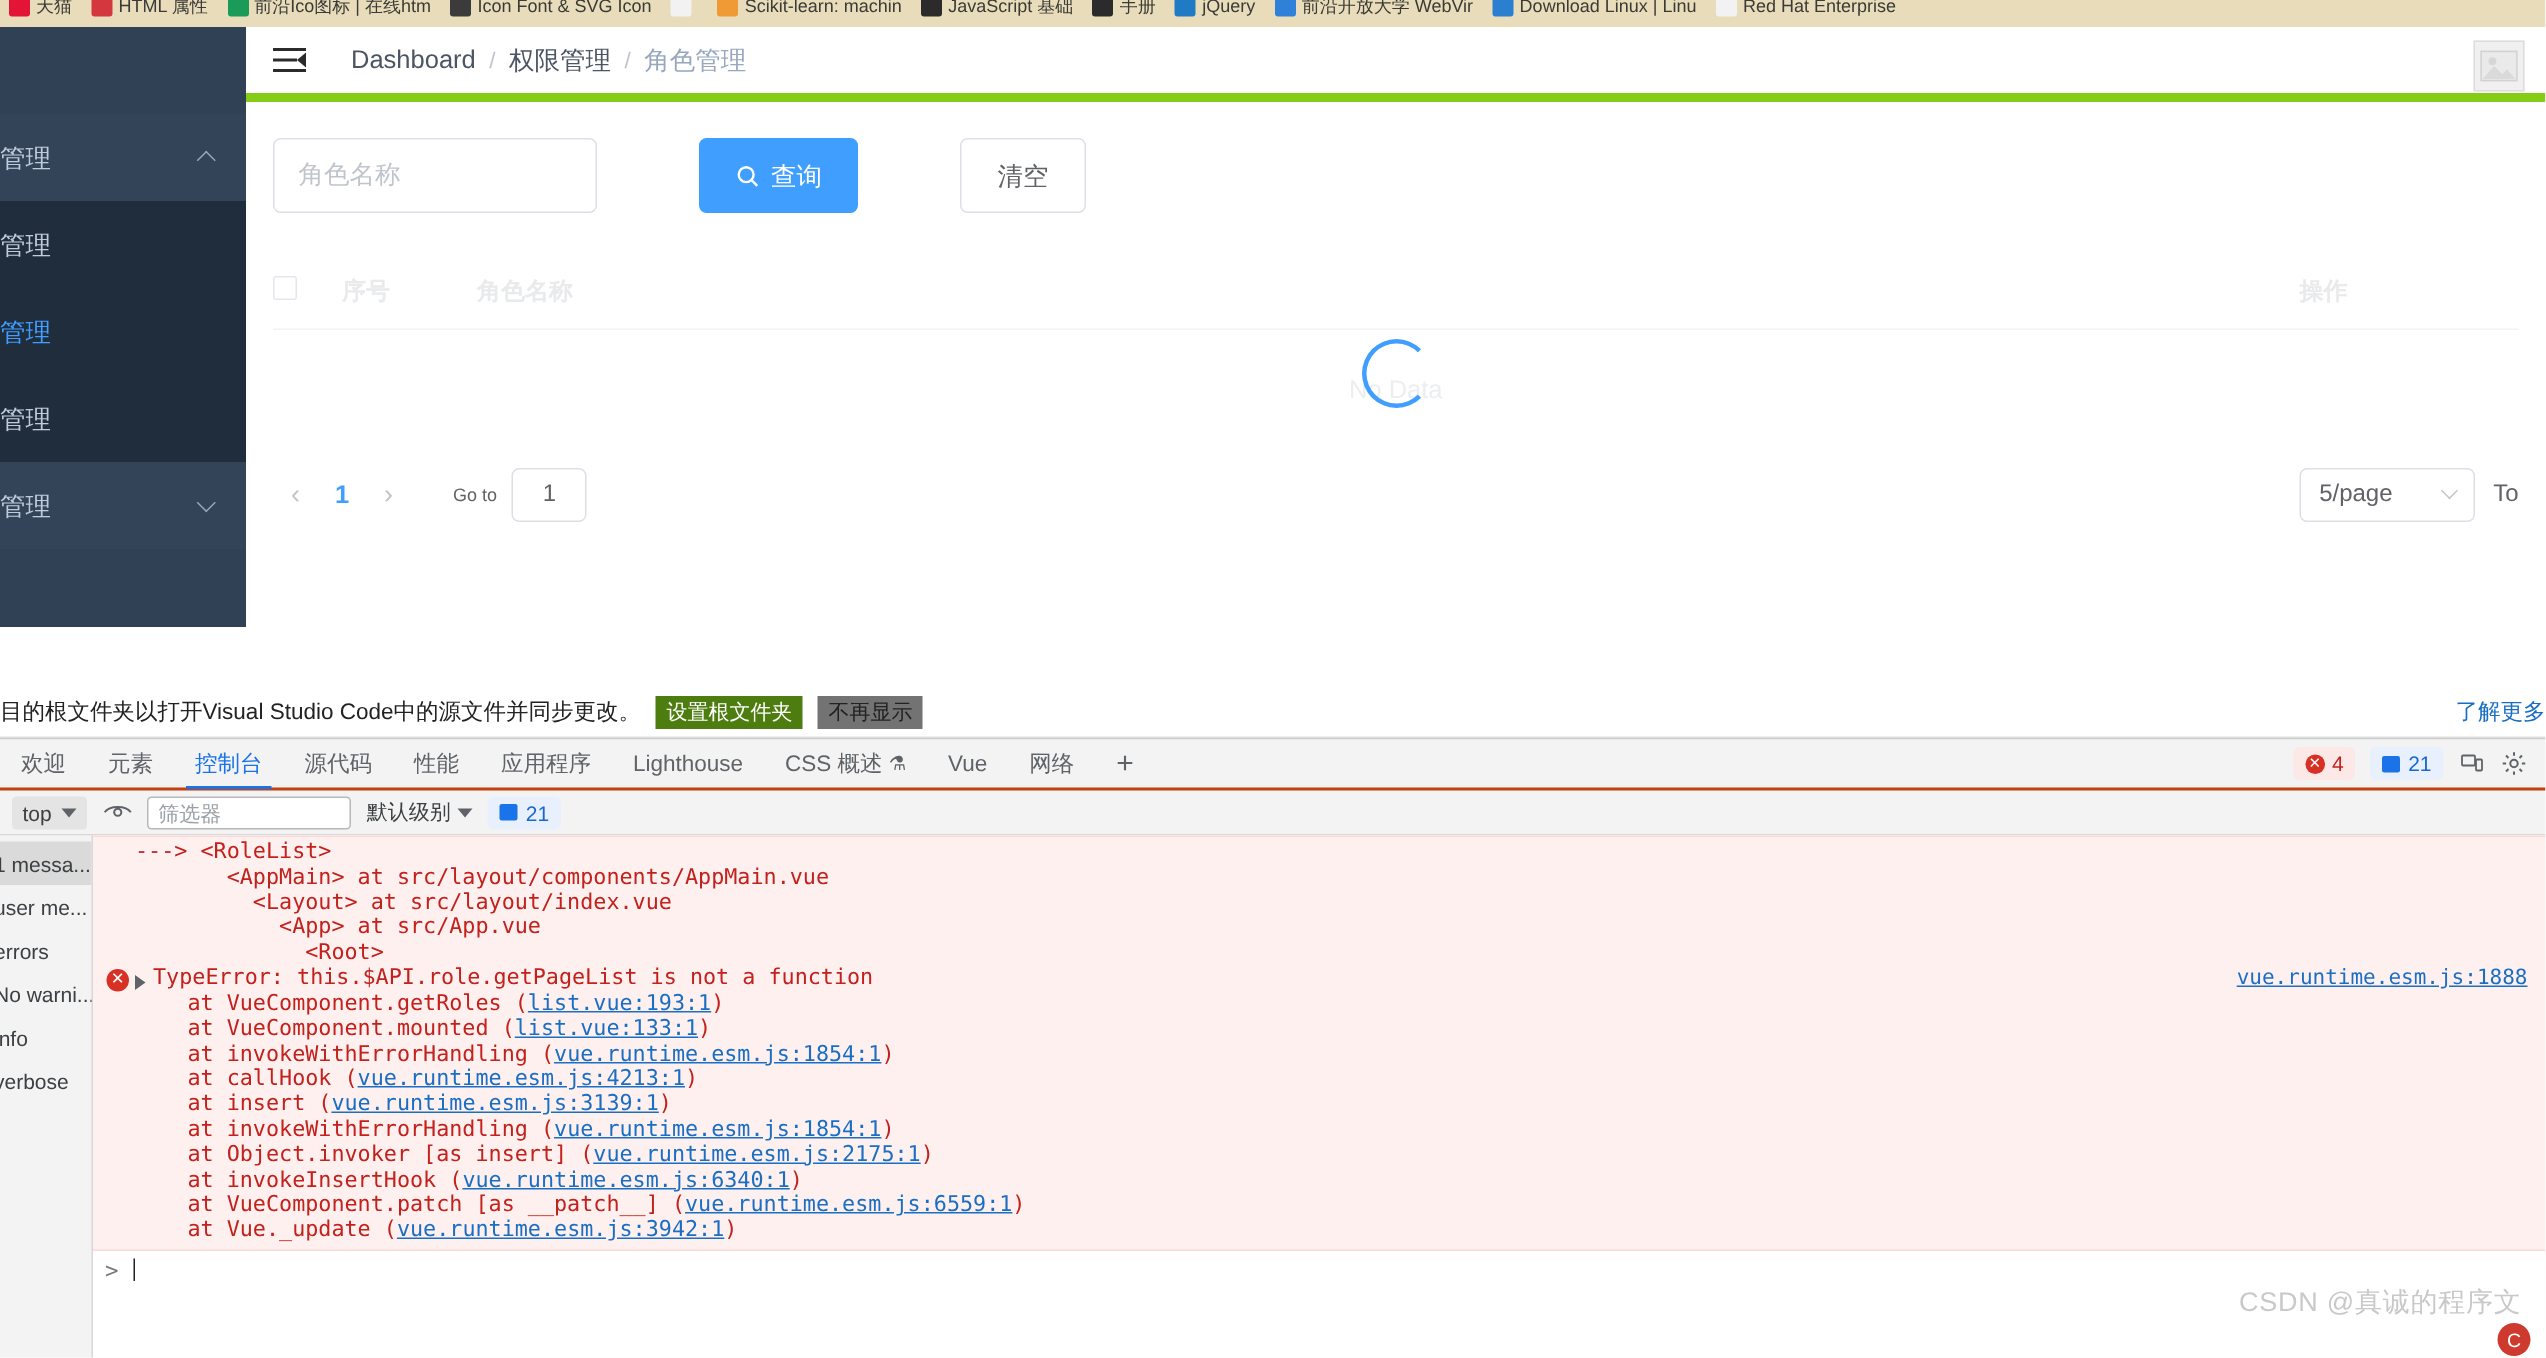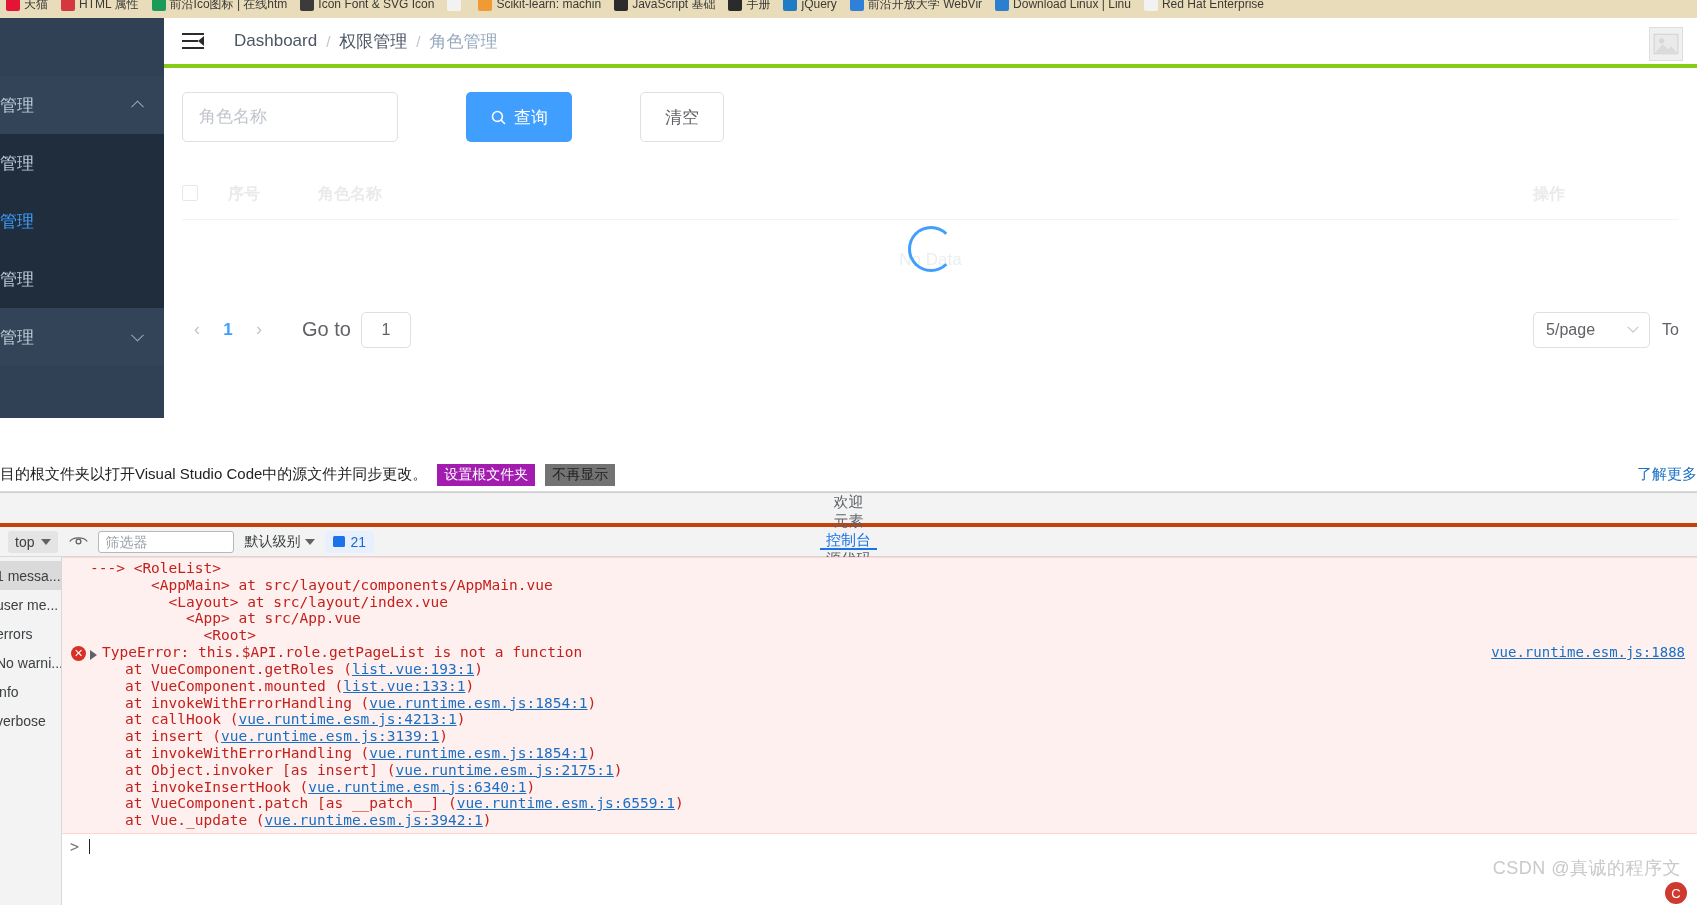--- a/index.html
+++ b/index.html
@@ -51,21 +51,21 @@
     position: absolute; right: 22px; top: 50%;
     width: 9px; height: 9px; border-right: 1.6px solid #9aa7b5;
     border-bottom: 1.6px solid #9aa7b5;
   }
   .caret.up { transform: translateY(-30%) rotate(-135deg); }
   .caret.down { transform: translateY(-70%) rotate(45deg); }
 
   
   .navbar {
     position: absolute; left: 164px; top: 0; right: 0; height: 50px;
-    background: #fff; border-bottom: 4px solid #84cc16;
+    background: #fff; border-bottom: 6px solid #84cc16;
     display: flex; align-items: center;
   }
   .hamburger { margin-left: 18px; width: 22px; height: 16px; position: relative; cursor: pointer; }
   .hamburger i { position: absolute; left: 0; height: 2px; background: #2b2b2b; display: block; }
   .hamburger i:nth-child(1){ top: 0; width: 22px; }
   .hamburger i:nth-child(2){ top: 7px; width: 16px; }
   .hamburger i:nth-child(3){ top: 14px; width: 22px; }
   .hamburger .arw {
     position: absolute; right: 0; top: 3px;
     width: 0; height: 0; border-top: 5px solid transparent;
@@ -124,21 +124,21 @@
     border-left-color: #409eff; border-bottom-color: #409eff;
   }
 
   
   .pager { display: flex; align-items: center; padding: 26px 18px 0 18px; font-size: 16px; color: #606266; }
   .pg-arrow {
     width: 30px; height: 30px; display: flex; align-items: center; justify-content: center;
     color: #c0c4cc; font-size: 18px; cursor: pointer;
   }
   .pg-num { min-width: 32px; text-align: center; color: #409eff; font-weight: 700; font-size: 17px; cursor: pointer; }
-  .goto { margin-left: 28px; color: #606266; font-size: 20px; }
+  .goto { margin-left: 28px; color: #606266; font-size: 12px; }
   .goto-inp {
     width: 50px; height: 36px; margin-left: 10px; text-align: center;
     border: 1px solid #dcdfe6; border-radius: 5px; font-size: 16px;
     color: #606266; font-family: inherit; outline: none;
   }
   .pager-right { margin-left: auto; display: flex; align-items: center; gap: 12px; }
   .sizer {
     width: 117px; height: 36px; border: 1px solid #dcdfe6; border-radius: 5px;
     display: flex; align-items: center; justify-content: space-between;
     padding: 0 12px; color: #606266; font-size: 16px; cursor: pointer;
@@ -151,32 +151,32 @@
     position: absolute; left: 0; top: 458px; width: 1697px; height: 34px;
     background: #fff; display: flex; align-items: center;
     font-size: 15px; color: #222; border-bottom: 1px solid #ddd;
   }
   .notif-txt { margin-left: 0; white-space: nowrap; }
   .notif-btn {
     height: 22px; padding: 0 7px; font-size: 14px; margin-left: 10px;
     display: inline-flex; align-items: center; cursor: pointer; border: none;
     font-family: inherit;
   }
-  .notif-btn.blue { background: #a21caf; color: #fff; }
+  .notif-btn.blue { background: #4d7c0f; color: #fff; }
   .notif-btn.grey { background: #737373; color: #222; }
   .notif-link { margin-left: auto; color: #1a6fc4; font-size: 15px; white-space: nowrap; }
 
   
   .devtools {
     position: absolute; left: 0; top: 492px; width: 1697px; height: 413px;
     background: #f3f3f3; border-top: 1px solid #cdcdcd;
   }
   .dt-tabs {
     height: 34px; display: flex; align-items: center; position: relative;
-    border-bottom: 4px solid #c2410c; background: #f3f3f3; flex-direction: column;
+    border-bottom: 2px solid #c2410c; background: #f3f3f3;
   }
   .dt-tab {
     padding: 0 14px; height: 34px; display: flex; align-items: center; gap: 4px;
     font-size: 15px; color: #5f6368; cursor: pointer; position: relative;
   }
   .dt-tab.active { color: #1a73e8; }
   .dt-tab.active::after {
     content: ""; position: absolute; left: 8px; right: 8px; bottom: 0;
     height: 2.5px; background: #1a73e8;
   }

